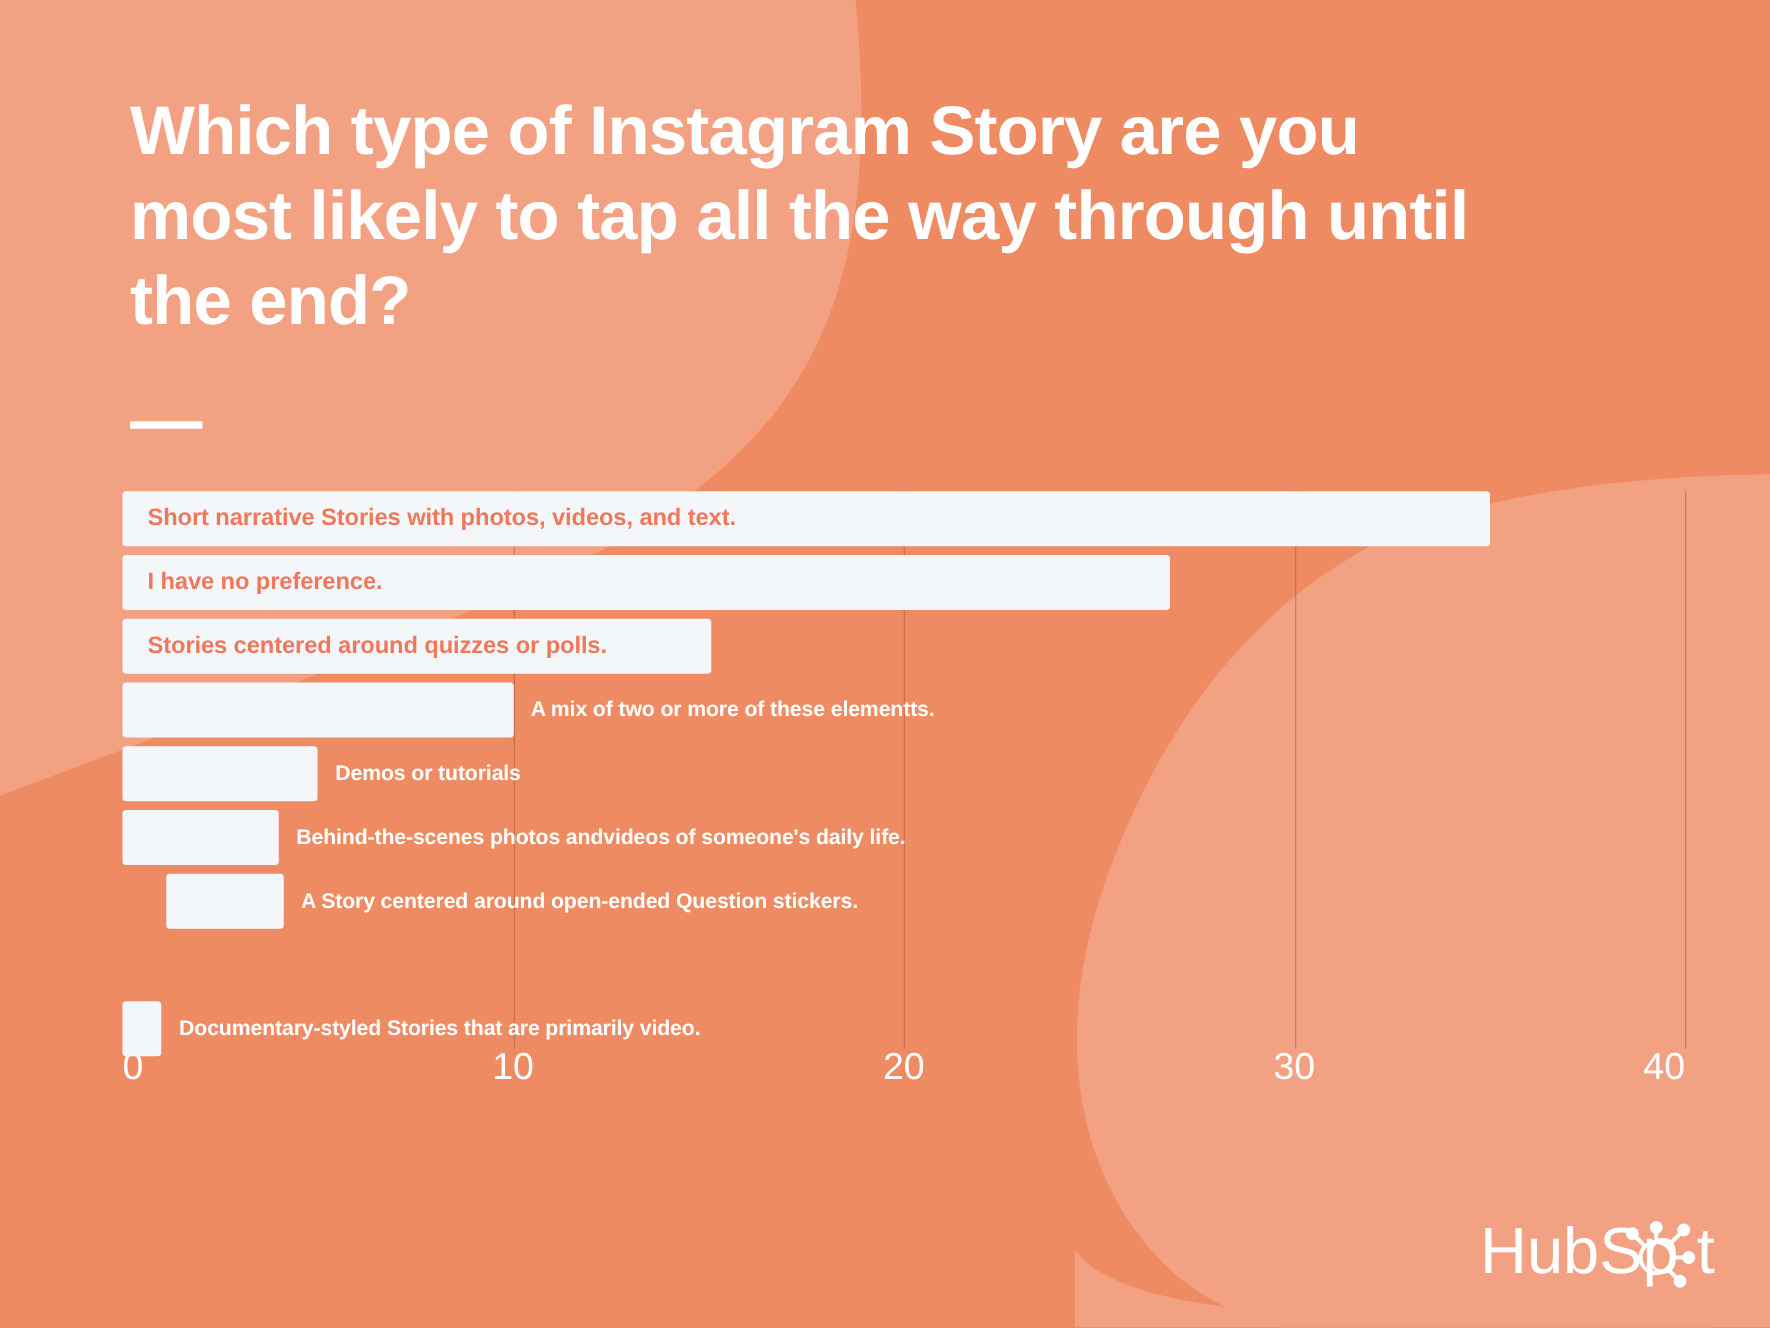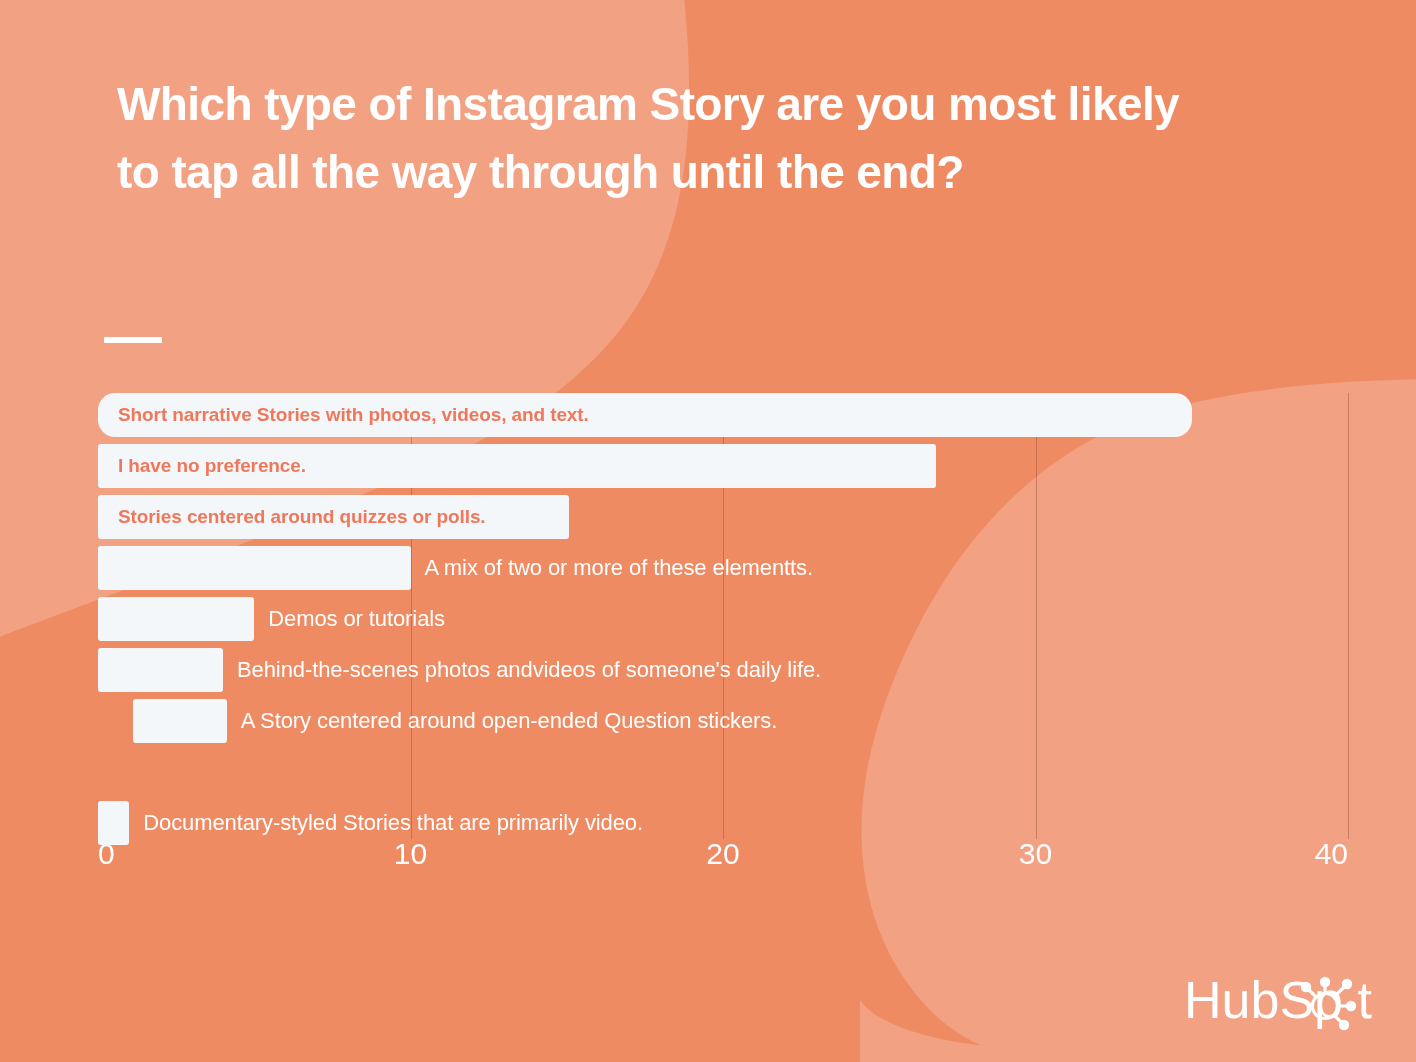--- a/index.html
+++ b/index.html
@@ -33,26 +33,25 @@
     width: 1416px;
     height: 1062px;
   }
 
   #page-title {
     position: absolute;
     left: 104px;
     top: 70px;
     width: 1090px;
     color: #FFFFFF;
-    font-size: 46px;
+    font-size: 55px;
     line-height: 68px;
     font-weight: bold;
     letter-spacing: -0.6px;
     white-space: pre-line;
-    margin-left: 13px;
   }
 
   #title-rule {
     position: absolute;
     left: 104px;
     top: 337px;
     width: 58px;
     height: 6px;
     background: #FFFFFF;
     border-radius: 1px;
@@ -110,22 +109,22 @@
     color: #F0785A;
     font-size: 19px;
     font-weight: bold;
     padding-left: 20px;
     white-space: nowrap;
     letter-spacing: -0.1px;
   }
 
   .bar-label-outside {
     color: #FFFFFF;
-    font-size: 22px;
-    font-weight: normal;
+    font-size: 17px;
+    font-weight: bold;
     padding-left: 14px;
     white-space: nowrap;
     letter-spacing: -0.1px;
   }
 
   
   #hubspot-logo {
     position: absolute;
     right: 32px;
     bottom: 30px;
@@ -156,21 +155,21 @@
       <div class="axis-tick-label first" style="left: 98px;">0</div>
       <div class="gridline" style="left: 410.5px;"></div>
       <div class="axis-tick-label" style="left: 410.5px;">10</div>
       <div class="gridline" style="left: 723px;"></div>
       <div class="axis-tick-label" style="left: 723px;">20</div>
       <div class="gridline" style="left: 1035.5px;"></div>
       <div class="axis-tick-label" style="left: 1035.5px;">30</div>
       <div class="gridline" style="left: 1348px;"></div>
       <div class="axis-tick-label last" style="left: 1348px;">40</div>
       <div class="bar-row" style="top: 393px;">
-        <div class="bar" style="width: 1093.75px; border-radius: 17px;">
+        <div class="bar" style="width: 1093.75px;">
           <span class="bar-label-inside">Short narrative Stories with photos, videos, and text.</span>
         </div>
       </div>
       <div class="bar-row" style="top: 444px;">
         <div class="bar" style="width: 838px;">
           <span class="bar-label-inside">I have no preference.</span>
         </div>
       </div>
       <div class="bar-row" style="top: 495px;">
         <div class="bar" style="width: 471px;">

